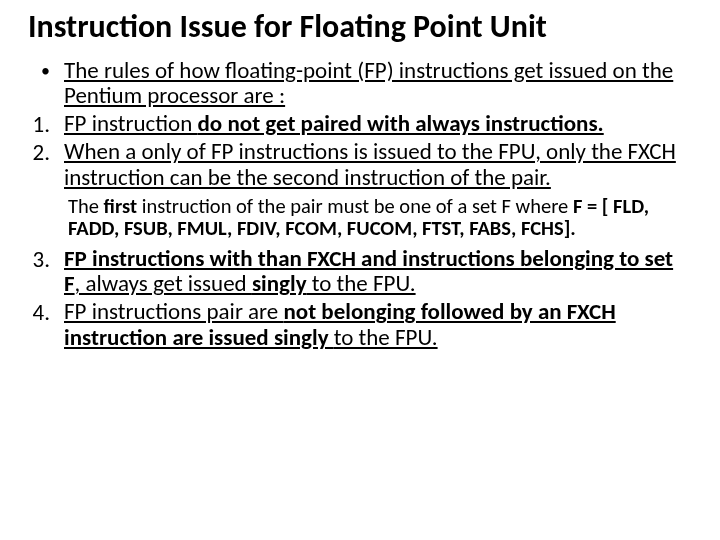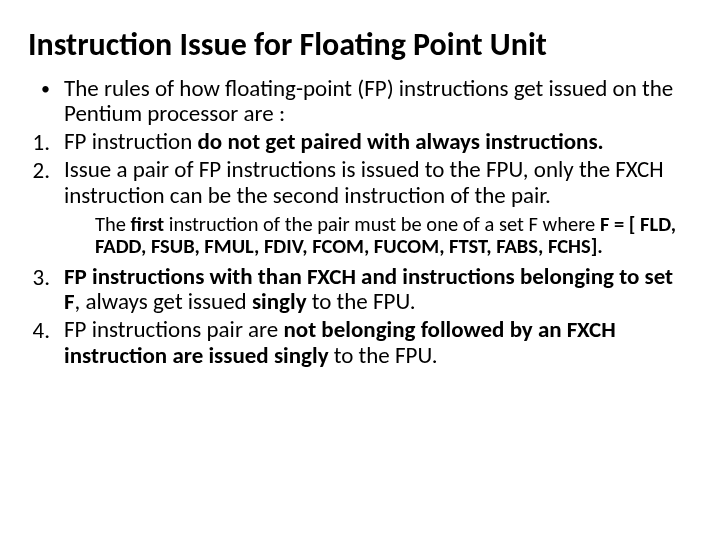--- a/index.html
+++ b/index.html
@@ -13,21 +13,21 @@
   }
   .slide {
     box-sizing: border-box;
     width: 720px;
     height: 540px;
     padding: 8px 28px 0 28px;
   }
   .title {
     font-size: 32px;
     font-weight: 700;
-    margin: 20px 0 14px 0;
+    margin: 2px 0 14px 0;
     letter-spacing: 0;
     line-height: 1.05;
   }
   .body {
     font-size: 23px;
     line-height: 1.12;
   }
   .row {
     display: flex;
     align-items: flex-start;
@@ -43,25 +43,26 @@
   .bullet-dot {
     font-size: 18px;
     line-height: 26px;
   }
   .num {
     font-size: 23px;
     line-height: 26px;
   }
   .content {
     flex: 1;
+    text-decoration: underline;
   }
   .sub {
     font-size: 20.5px;
     line-height: 1.1;
-    margin: 4px 0 6px 67px;
+    margin: 4px 0 6px 40px;
   }
   .b { font-weight: 700; }
 </style>
 </head>
 <body>
 
 <div class="slide">
 
   <div class="title">Instruction Issue for Floating Point Unit</div>
 
@@ -74,21 +75,21 @@
 
     <div class="row">
       <div class="marker num">1.</div>
       <div class="content">
         <span>FP instruction </span><span class="b">do not get paired with always instructions.</span>
       </div>
     </div>
 
     <div class="row">
       <div class="marker num">2.</div>
-      <div class="content">Issue a pair of FP instructions is issued to the FPU, only the FXCH instruction can be the second instruction of the pair.</div>
+      <div class="content">When a only of FP instructions is issued to the FPU, only the FXCH instruction can be the second instruction of the pair.</div>
     </div>
 
     <div class="sub">
       <span>The </span><span class="b">first</span><span> instruction of the pair must be one of a set F where </span><span class="b">F = [ FLD, FADD, FSUB, FMUL, FDIV, FCOM, FUCOM, FTST, FABS, FCHS].</span>
     </div>
 
     <div class="row">
       <div class="marker num">3.</div>
       <div class="content">
         <span class="b">FP instructions with than FXCH and instructions belonging to set F</span><span>, always get issued </span><span class="b">singly</span><span> to the FPU.</span>

